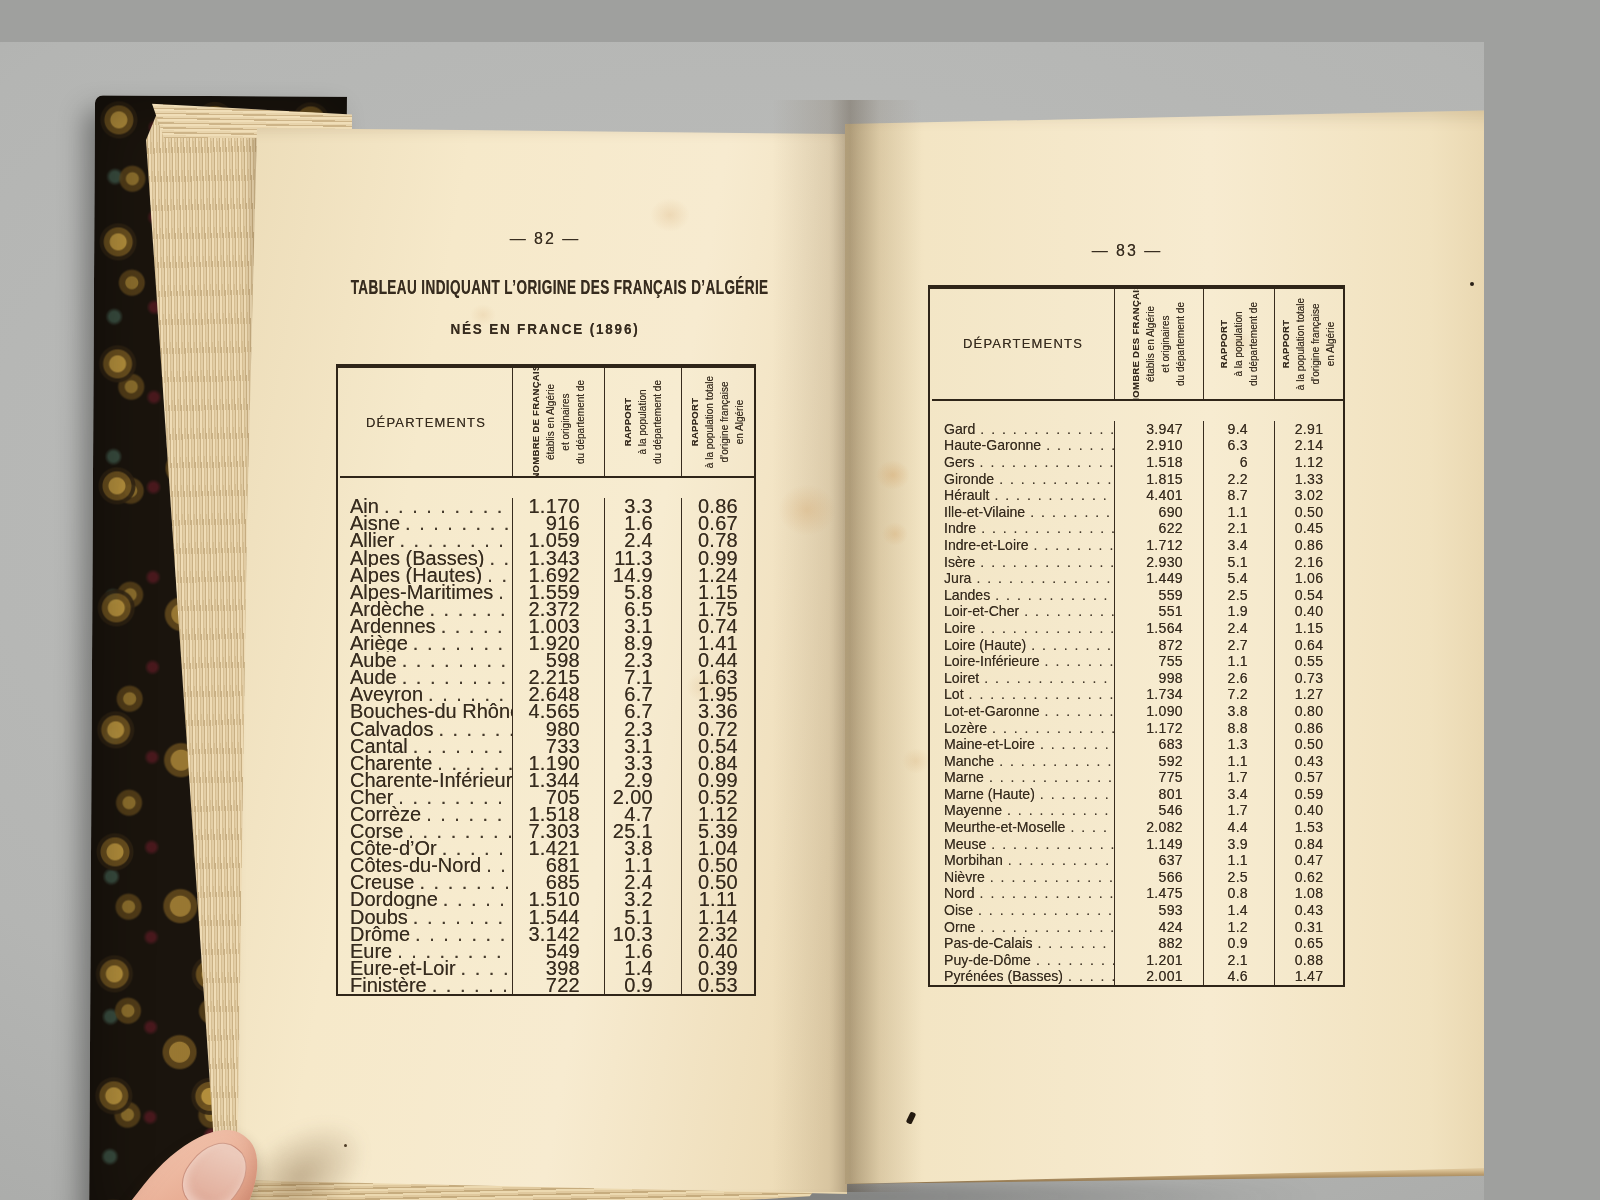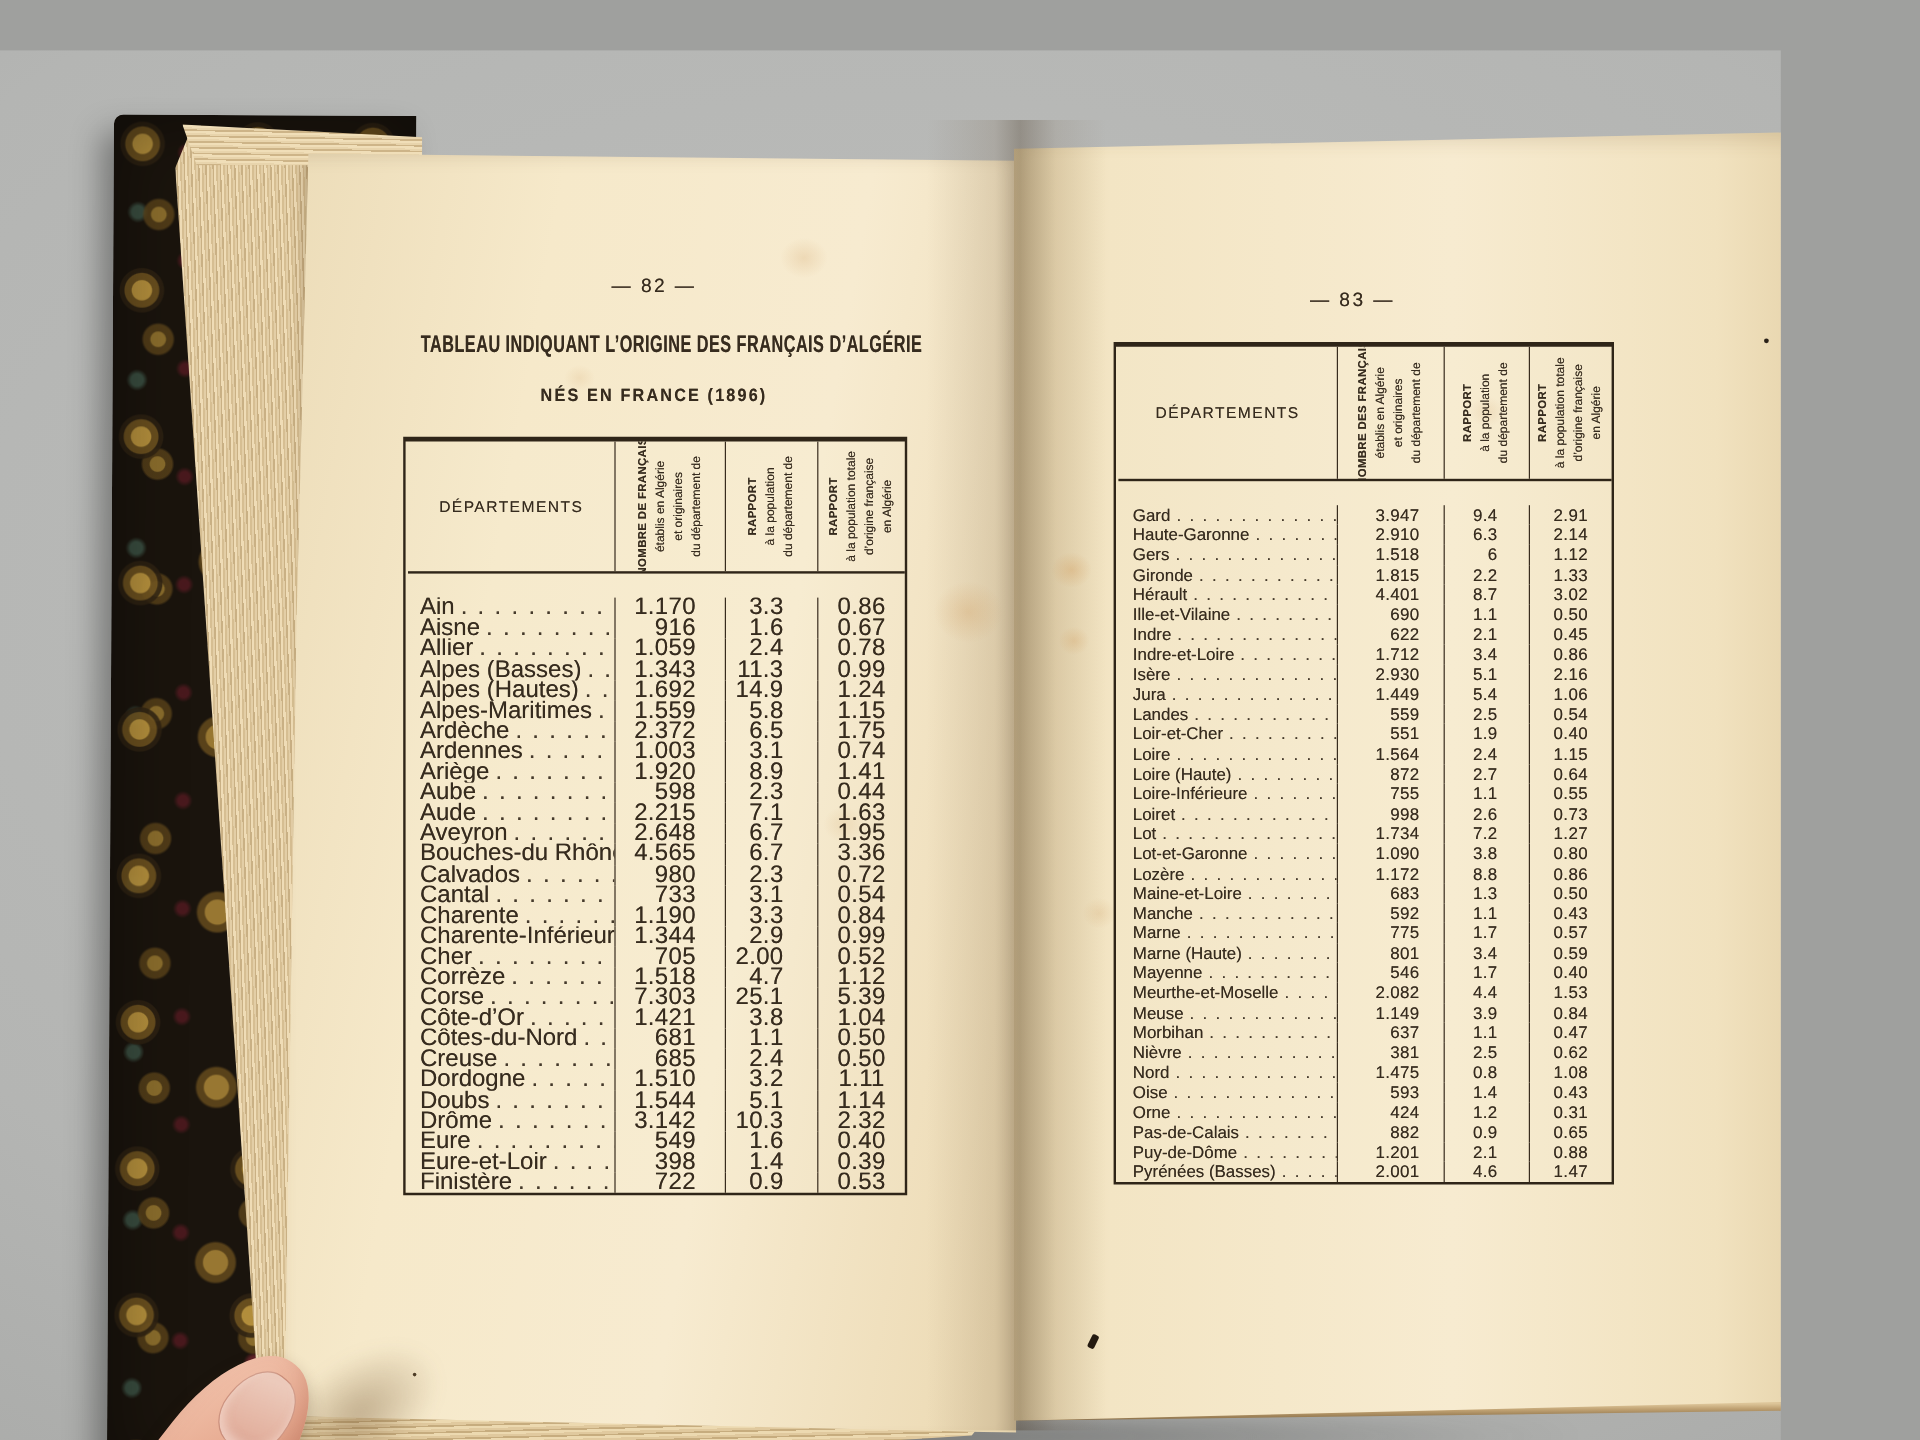--- a/index.html
+++ b/index.html
@@ -724,21 +724,21 @@
           </div>
           <div class="c w1 n1 bl">637</div>
           <div class="c w2 n2 bl">1.1</div>
           <div class="c w3 n3 bl">0.47</div>
         </div>
         <div class="trow">
           <div class="c w-name cname">
             <span class="dep">Nièvre</span>
             <span class="lead"></span>
           </div>
-          <div class="c w1 n1 bl">381</div>
+          <div class="c w1 n1 bl">566</div>
           <div class="c w2 n2 bl">2.5</div>
           <div class="c w3 n3 bl">0.62</div>
         </div>
         <div class="trow">
           <div class="c w-name cname">
             <span class="dep">Nord</span>
             <span class="lead"></span>
           </div>
           <div class="c w1 n1 bl">1.475</div>
           <div class="c w2 n2 bl">0.8</div>

